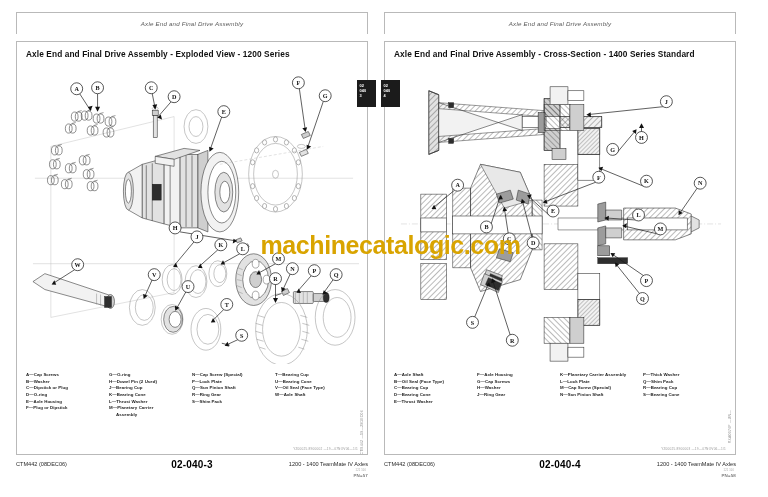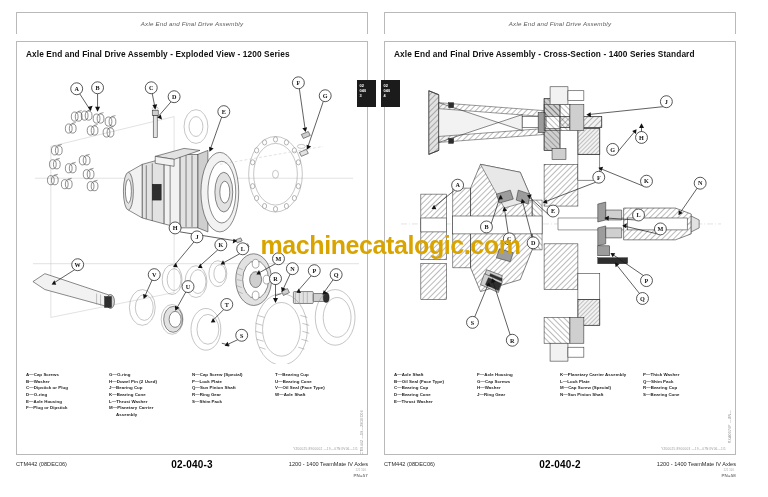--- a/index.html
+++ b/index.html
@@ -869,21 +869,21 @@
         </div>
 
       </div>
 
       <div class="artcredit">YZ00025.8900003   —19—07NOV06—1/1</div>
 
     </div>
 
     <div class="footer">
       <div class="foot-left">CTM442 (08DEC06)</div>
-      <div class="foot-center">02-040-2</div>
+      <div class="foot-center">02-040-4</div>
       <div class="foot-right">1200 - 1400 TeamMate IV Axles</div>
       <div class="foot-pn-sup">121 100</div>
       <div class="foot-pn">PN=58</div>
     </div>
   </div>
 
   <div class="tab tab-a">
     <div>02</div>
     <div>040</div>
     <div>3</div>

